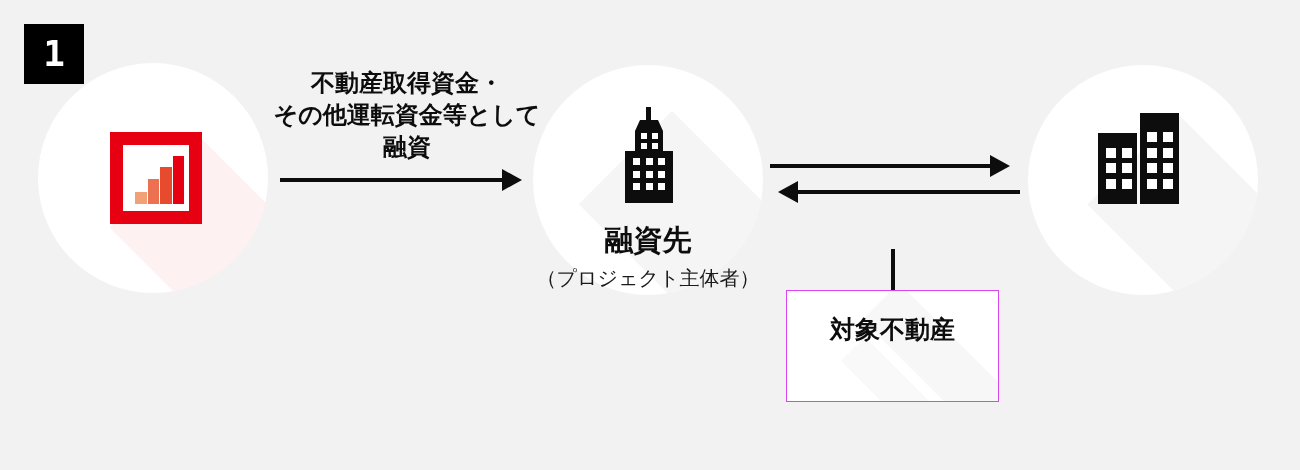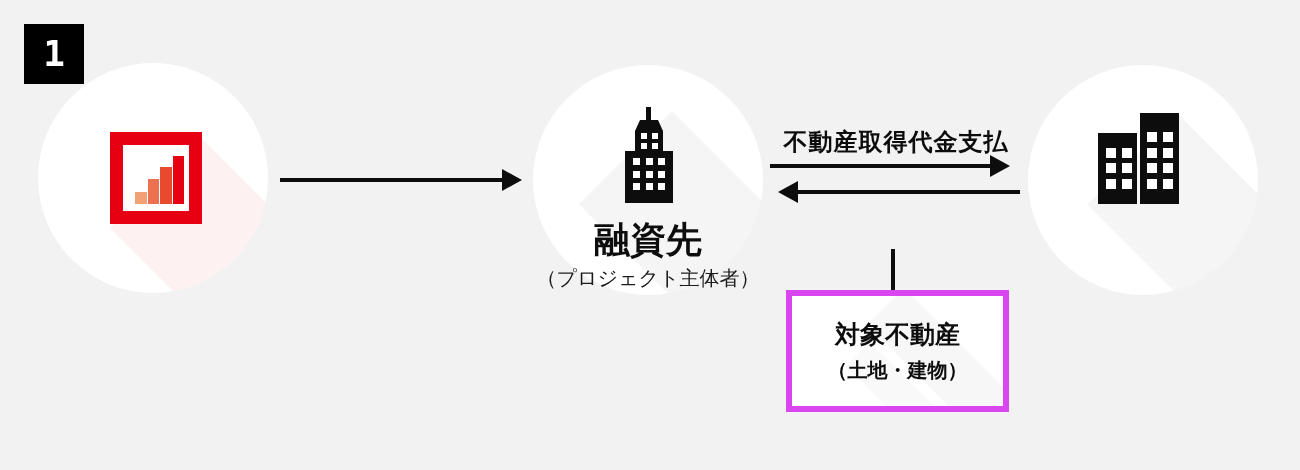--- a/index.html
+++ b/index.html
@@ -28,21 +28,21 @@
     position:absolute; transform:rotate(45deg); transform-origin:0 0;
   }
   .diag-pink  { left:162px; top:74px;  width:250px; height:128px; background:rgba(230,0,18,0.055); }
   .diag-mid   { left:139px; top:46px;  width:250px; height:132px; background:rgba(0,0,0,0.04); }
   .diag-right { left:150px; top:49px;  width:250px; height:128px; background:rgba(0,0,0,0.04); }
   .logo-svg     { position:absolute; left:72px; top:69px; width:92px; height:92px; }
   .building-svg { position:absolute; left:91px; top:42px; width:50px; height:96px; }
   .buildings-svg{ position:absolute; left:70px; top:48px; width:81px; height:91px; }
   .node-label {
     position:absolute; text-align:center; font-weight:bold;
-    font-size:36px; line-height:30px; letter-spacing:0px; color:#0d0d0d;
+    font-size:29px; line-height:30px; letter-spacing:0px; color:#0d0d0d;
   }
   .label-borrower { left:533px; top:225px; width:230px; }
   .label-owner    { left:1027px; top:227px; width:232px; }
   .sub-label {
     position:absolute; text-align:center; font-weight:normal;
     font-size:20px; line-height:24px; color:#1a1a1a;
   }
   .sublabel-borrower { left:503px; top:266px; width:290px; }
   .flow-label {
     position:absolute; text-align:center; font-weight:bold;
@@ -59,21 +59,21 @@
   .bar-connector{ left:891px; top:249px; height:42px; }
   .head { position:absolute; width:0; height:0;
     border-top:11px solid transparent; border-bottom:11px solid transparent; }
   .head-right { border-left:20px solid #0d0d0d; }
   .head-left  { border-right:20px solid #0d0d0d; }
   .head-loan     { left:502px; top:169px; }
   .head-payment  { left:990px; top:155px; }
   .head-transfer { left:778px; top:181px; }
   .asset-box {
     position:absolute; left:786px; top:290px; width:211px; height:110px;
-    background:#fff; border:6px solid #d946ef; overflow:hidden;
+    background:#fff; border:1px solid #d946ef; overflow:hidden;
   }
   .asset-shadow {
     position:absolute; left:112px; top:-8px; width:160px; height:52px;
     background:rgba(0,0,0,0.03); transform:rotate(45deg); transform-origin:0 0;
   }
   .asset-shadow2 {
     position:absolute; left:78px; top:46px; width:130px; height:34px;
     background:rgba(0,0,0,0.025); transform:rotate(45deg); transform-origin:0 0;
   }
   .asset-title {
@@ -99,20 +99,25 @@
     <svg class="logo-svg" viewBox="0 0 92 92">
       <rect x="0" y="0" width="92" height="92" fill="#e60012"></rect>
       <rect x="13" y="13" width="66" height="66" fill="#ffffff"></rect>
       <rect x="25" y="60" width="12" height="12" fill="#f2a176"></rect>
       <rect x="38" y="47" width="11" height="25" fill="#ec7150"></rect>
       <rect x="50" y="35" width="12" height="37" fill="#e74a2d"></rect>
       <rect x="63" y="24" width="11" height="48" fill="#e60012"></rect>
     </svg>
   </div>
 
+  <div class="flow-label loan-label">
+    <div>不動産取得資金・</div>
+    <div>その他運転資金等として</div>
+    <div>融資</div>
+  </div>
   <div class="hbar bar-loan"></div>
   <div class="head head-right head-loan"></div>
 
   <div class="circle circle-mid">
     <div class="diag diag-mid"></div>
     <svg class="building-svg" viewBox="0 0 50 96">
       <rect x="22" y="0" width="5" height="15" fill="#0d0d0d"></rect>
       <polygon points="16,13 34,13 39,24 39,45 11,45 11,24" fill="#0d0d0d"></polygon>
       <rect x="1" y="44" width="48" height="52" fill="#0d0d0d"></rect>
       <rect x="17" y="26" width="6" height="6" fill="#fff"></rect>
@@ -126,21 +131,20 @@
       <rect x="22" y="64" width="7" height="7" fill="#fff"></rect>
       <rect x="34" y="64" width="7" height="7" fill="#fff"></rect>
       <rect x="9" y="76" width="7" height="7" fill="#fff"></rect>
       <rect x="22" y="76" width="7" height="7" fill="#fff"></rect>
       <rect x="34" y="76" width="7" height="7" fill="#fff"></rect>
     </svg>
   </div>
   <div class="node-label label-borrower">融資先</div>
   <div class="sub-label sublabel-borrower">（プロジェクト主体者）</div>
 
-  <div class="flow-label payment-label">不動産取得代金支払</div>
   <div class="hbar bar-payment"></div>
   <div class="head head-right head-payment"></div>
 
   <div class="hbar bar-transfer"></div>
   <div class="head head-left head-transfer"></div>
 
   <div class="circle circle-right">
     <div class="diag diag-right"></div>
     <svg class="buildings-svg" viewBox="0 0 81 91">
       <rect x="0" y="20" width="39" height="71" fill="#0d0d0d"></rect>
@@ -161,16 +165,15 @@
       <rect x="65" y="66" width="10" height="10" fill="#fff"></rect>
     </svg>
   </div>
 
   <div class="vbar bar-connector"></div>
 
   <div class="asset-box">
     <div class="asset-shadow"></div>
     <div class="asset-shadow2"></div>
     <div class="asset-title">対象不動産</div>
-    <div class="asset-sub">（土地・建物）</div>
   </div>
 
 </div>
 
 </body></html>

